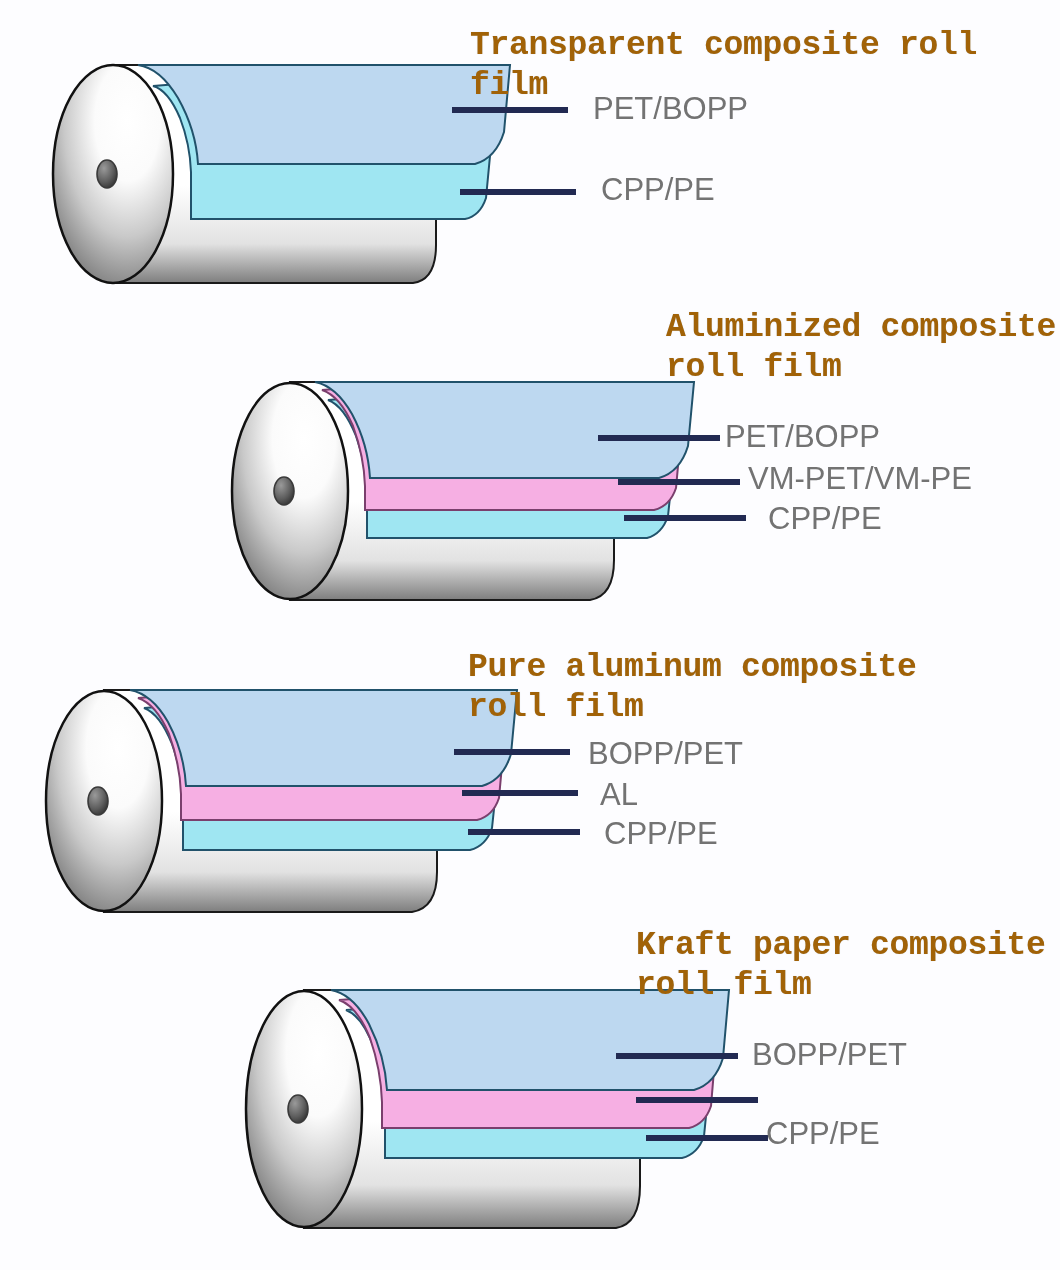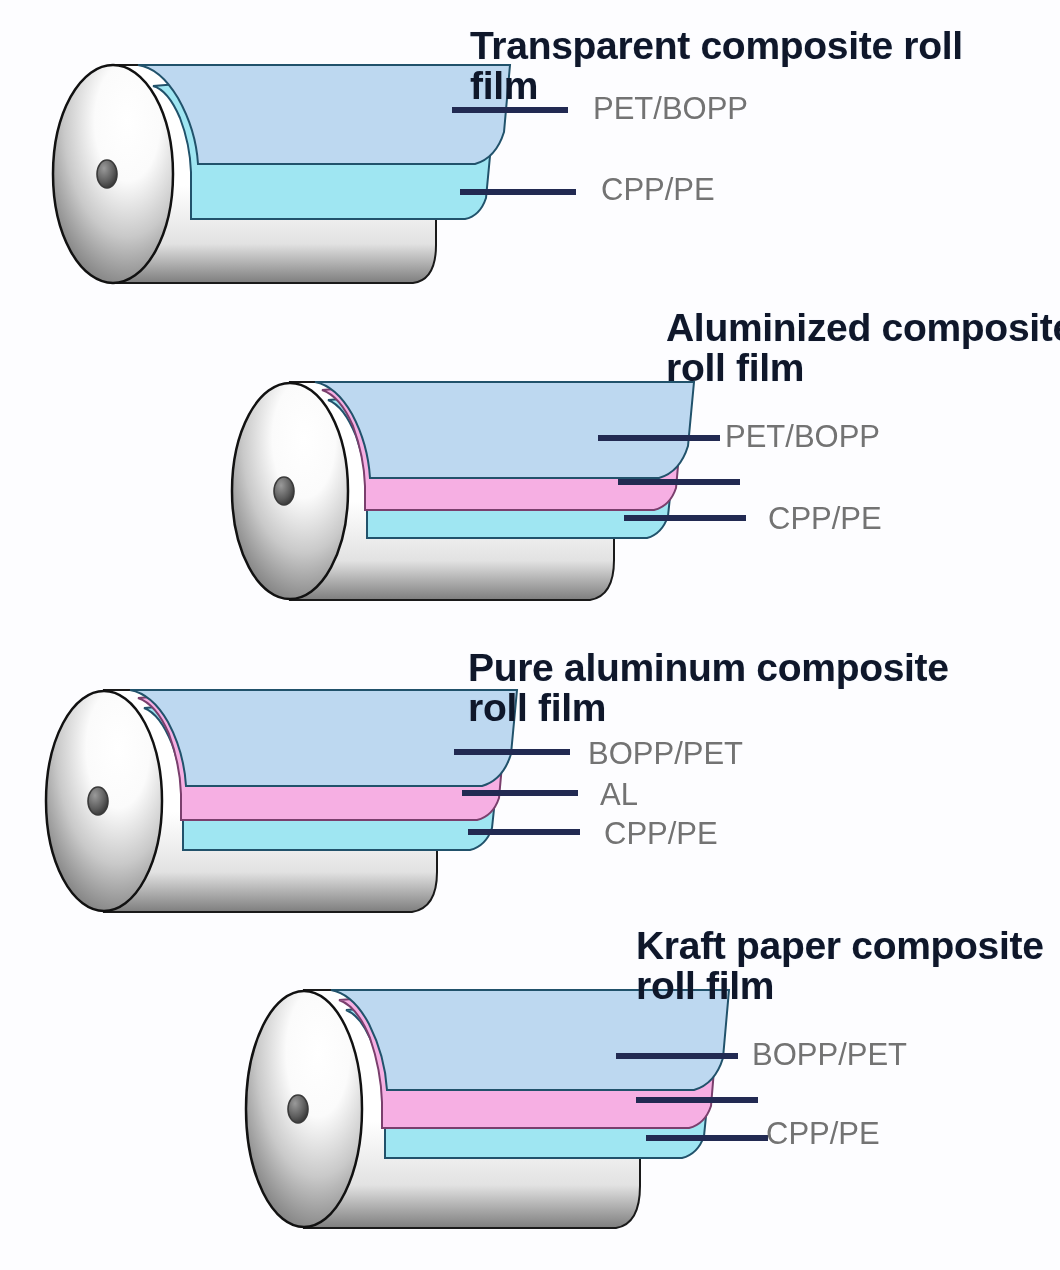--- a/index.html
+++ b/index.html
@@ -23,25 +23,25 @@
   }
   .roll-block {
     position: absolute;
   }
   .roll-svg {
     display: block;
     overflow: visible;
   }
   .section-title {
     position: absolute;
-    font-family: Liberation Sans, sans-serif;
+    font-family: Liberation Mono, monospace;
     font-weight: bold;
-    font-size: 39px;
+    font-size: 33px;
     line-height: 40px;
-    color: #0f172a;
+    color: #a16207;
     letter-spacing: -0.3px;
     white-space: pre-line;
     text-shadow: 0 0 1px rgba(120,160,200,0.35);
   }
   .layer-label {
     position: absolute;
     font-family: "Liberation Sans", sans-serif;
     font-weight: normal;
     font-size: 31px;
     line-height: 34px;
@@ -133,20 +133,21 @@
       <line x1="408" y1="122" x2="530" y2="122" stroke="#222a52" stroke-width="6"></line>
       <line x1="414" y1="158" x2="536" y2="158" stroke="#222a52" stroke-width="6"></line>
     </svg>
   </div>
 
   <div class="section-title" style="left:666px; top:308px; width:410px;">Aluminized composite
 roll film</div>
 
   <div class="layer-label" style="left:725px; top:420px;">PET/BOPP</div>
 
+  <div class="layer-label" style="left:748px; top:462px;">VM-PET/VM-PE</div>
 
   <div class="layer-label" style="left:768px; top:502px;">CPP/PE</div>
 
   <div class="roll-block" style="left:22px; top:680px;">
     <svg class="roll-svg" width="560" height="250" viewBox="0 0 560 250" xmlns="http://www.w3.org/2000/svg">
       <defs>
         <linearGradient id="bodyGrad3" x1="0" y1="0" x2="0" y2="1">
           <stop offset="0%" stop-color="#ffffff"></stop>
           <stop offset="55%" stop-color="#ffffff"></stop>
           <stop offset="82%" stop-color="#e2e2e2"></stop>

